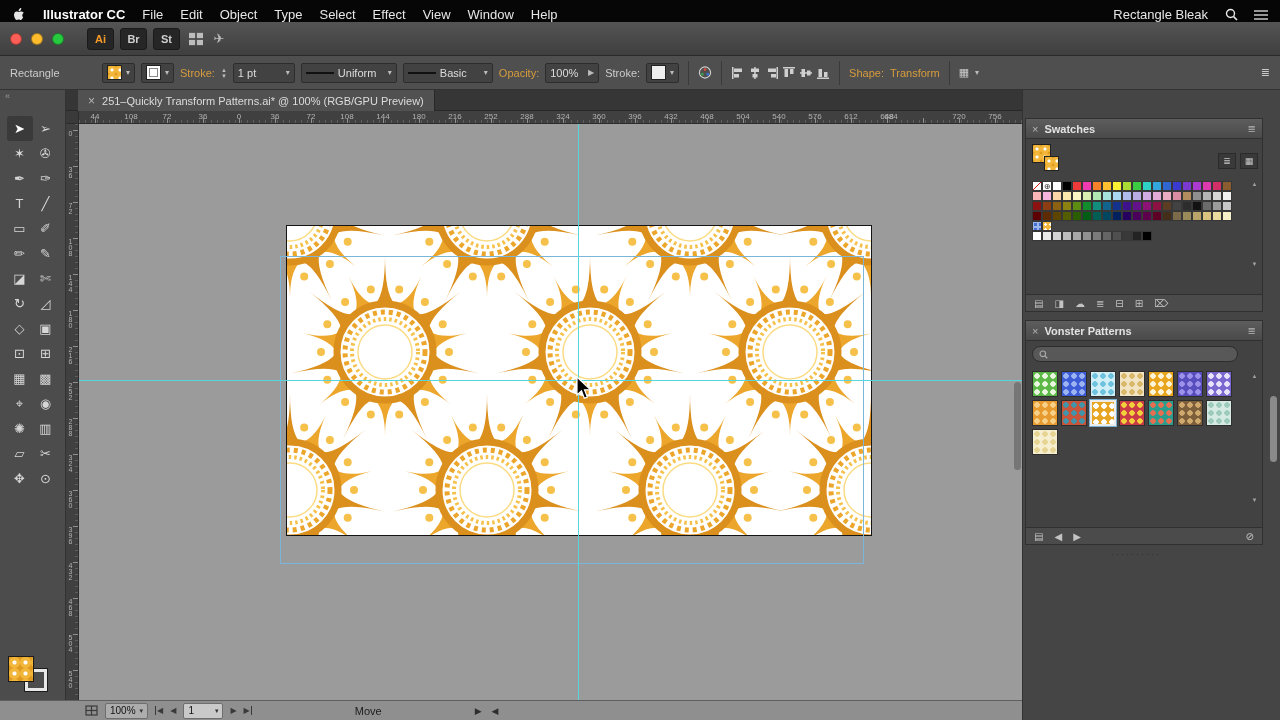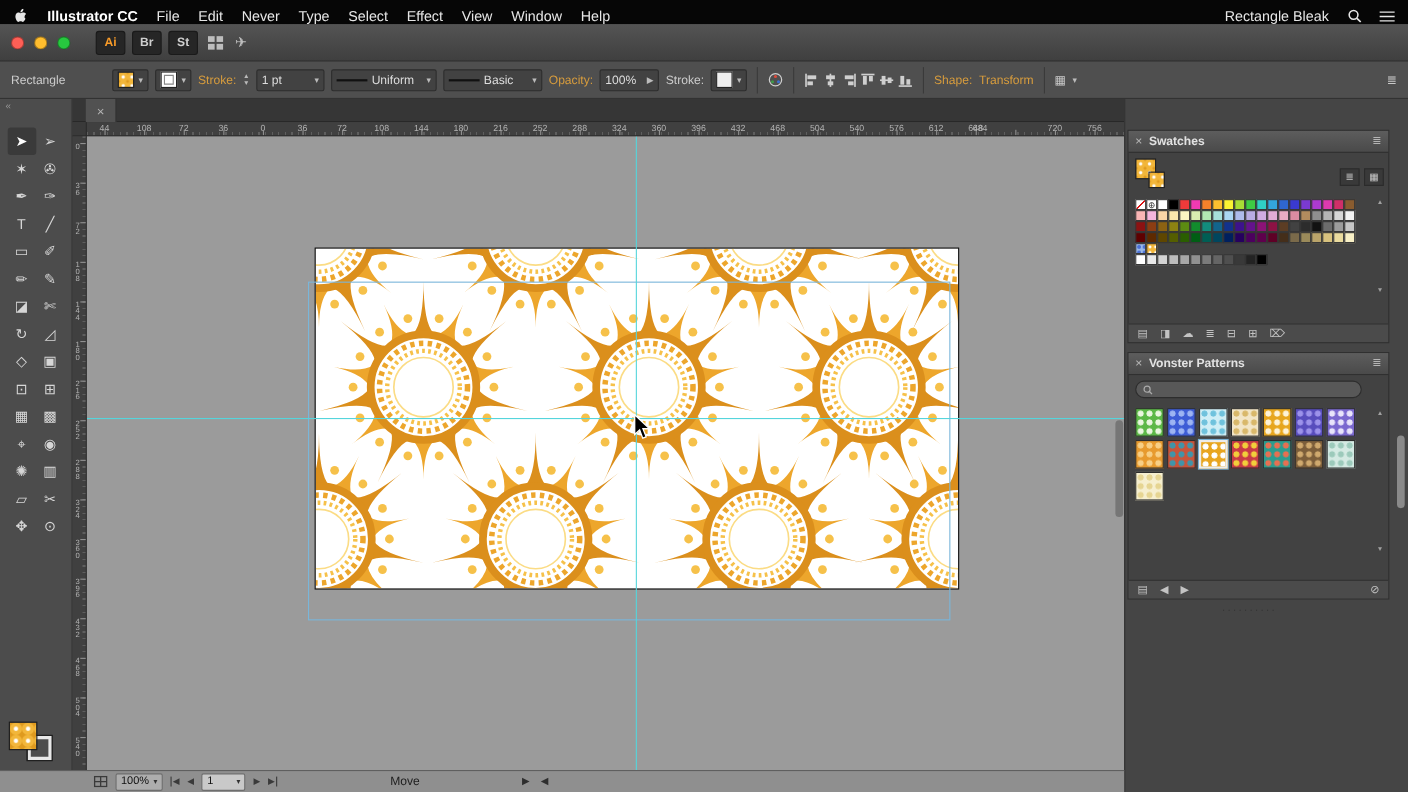--- a/index.html
+++ b/index.html
@@ -133,21 +133,21 @@
 <div id="menubar">
   <span class="mini-icon">
     <svg width="13" height="14" viewBox="0 0 13 14">
         <path fill="#e6e6e6" d="M9.3 7.4c0-1.7 1.4-2.5 1.5-2.6-.8-1.2-2-1.3-2.5-1.4-1-.1-2 .6-2.5.6-.5 0-1.3-.6-2.2-.6C2.5 3.5 1 4.4 1 7c0 1.8 1.4 4.9 2.6 4.9.6 0 1.2-.5 2.1-.5.9 0 1.4.5 2.1.5 1.2 0 2.4-2.8 2.4-3-.1 0-.9-.4-.9-1.5zM7.6 2.3c.5-.6.8-1.4.7-2.3-.7 0-1.6.5-2 1.1-.4.5-.8 1.4-.7 2.2.8.1 1.6-.4 2-1z"></path>
       </svg>
   </span>
   <span class="app-name">Illustrator CC</span>
   <span id="menu-items" style="display:flex;gap:17px;">
       <span class="menu-item">File</span>
       <span class="menu-item">Edit</span>
-      <span class="menu-item">Never</span>
+      <span class="menu-item">Object</span>
       <span class="menu-item">Type</span>
       <span class="menu-item">Select</span>
       <span class="menu-item">Effect</span>
       <span class="menu-item">View</span>
       <span class="menu-item">Window</span>
       <span class="menu-item">Help</span>
     </span>
   <span class="right">
     <span>Rectangle Bleak</span>
     <span class="mini-icon">
@@ -328,20 +328,21 @@
     </div>
   <div id="proxy">
     <span class="strokesq"></span>
     <span class="fillsq"></span>
   </div>
 </div>
 
 <div id="tabbar">
   <span class="tab">
     <span class="close">×</span>
+    <span>251–Quickly Transform Patterns.ai* @ 100% (RGB/GPU Preview)</span>
   </span>
 </div>
 <div id="corner"></div>
 <div id="hruler">
     <span class="hlabel" style="left: 16px;">44</span>
     <span class="htick" style="left: 16px;"></span>
     <span class="hlabel" style="left: 52px;">108</span>
     <span class="htick" style="left: 52px;"></span>
     <span class="hlabel" style="left: 88px;">72</span>
     <span class="htick" style="left: 88px;"></span>

